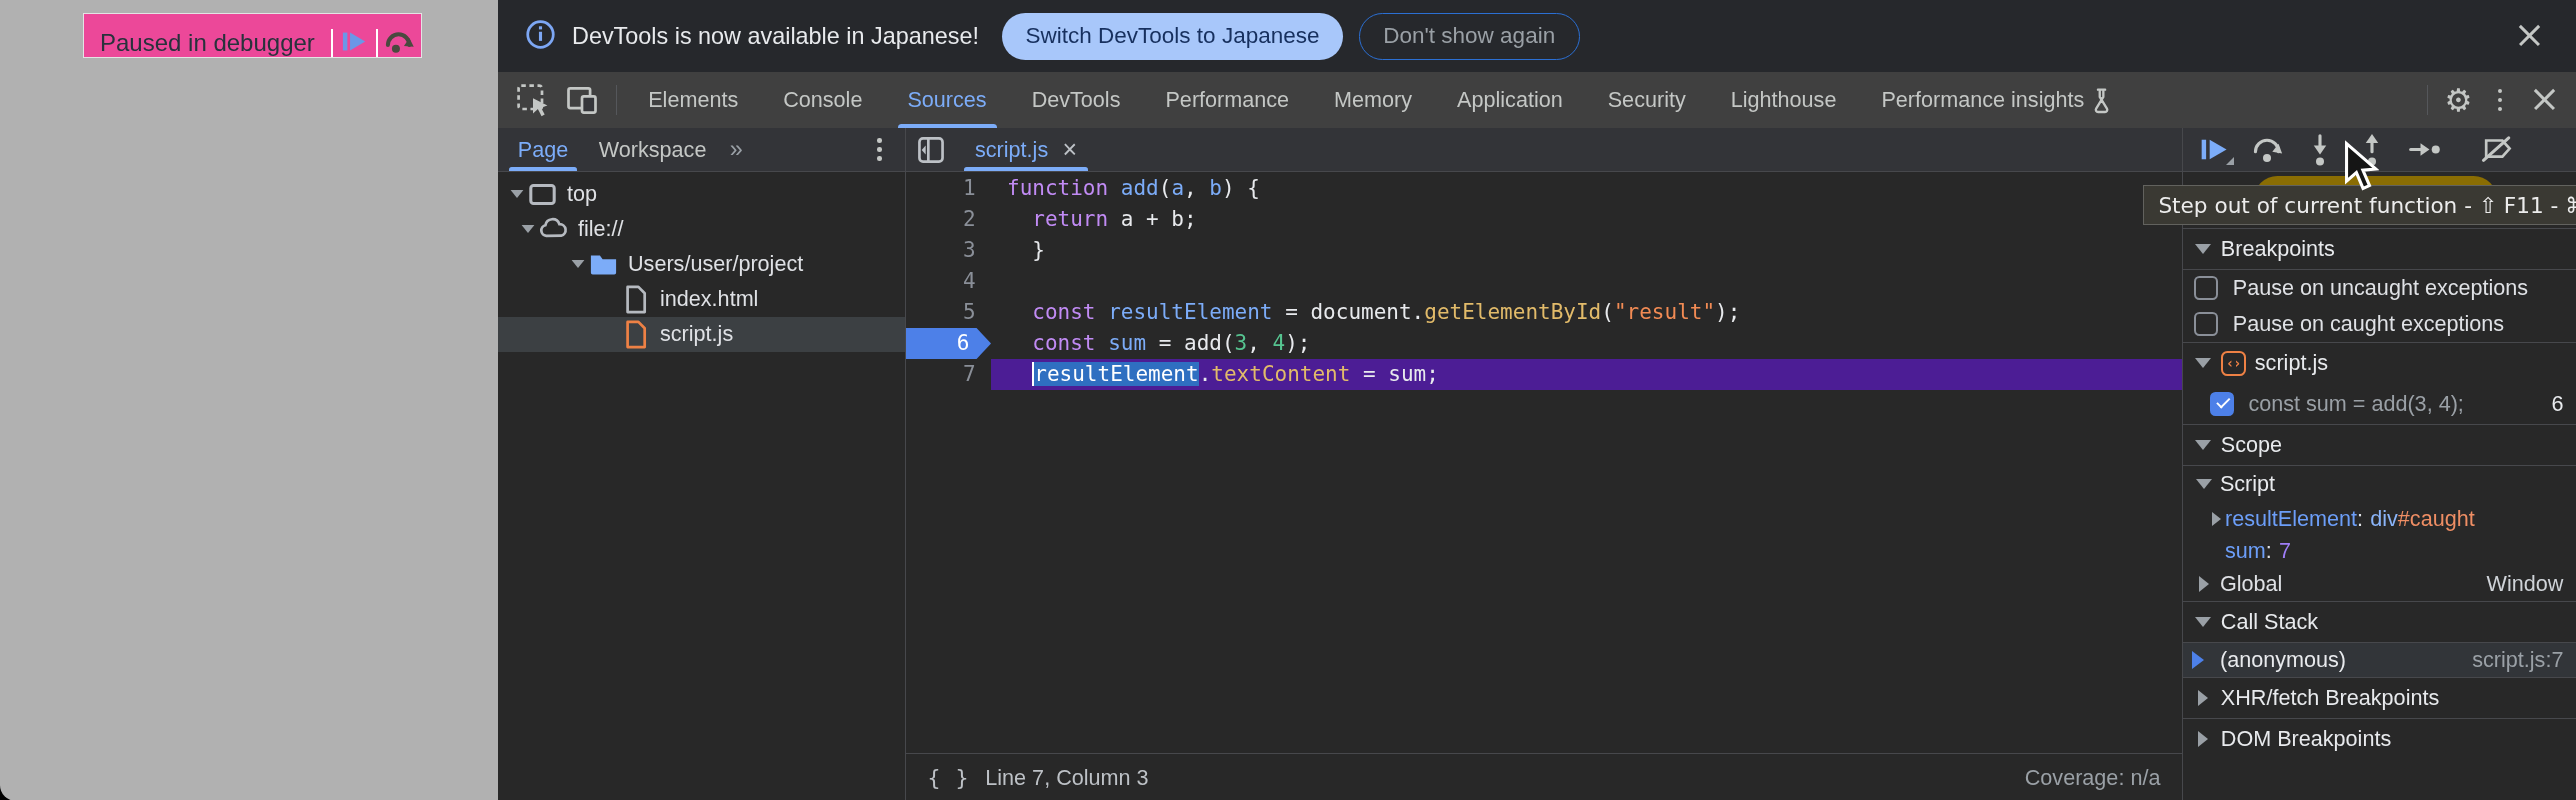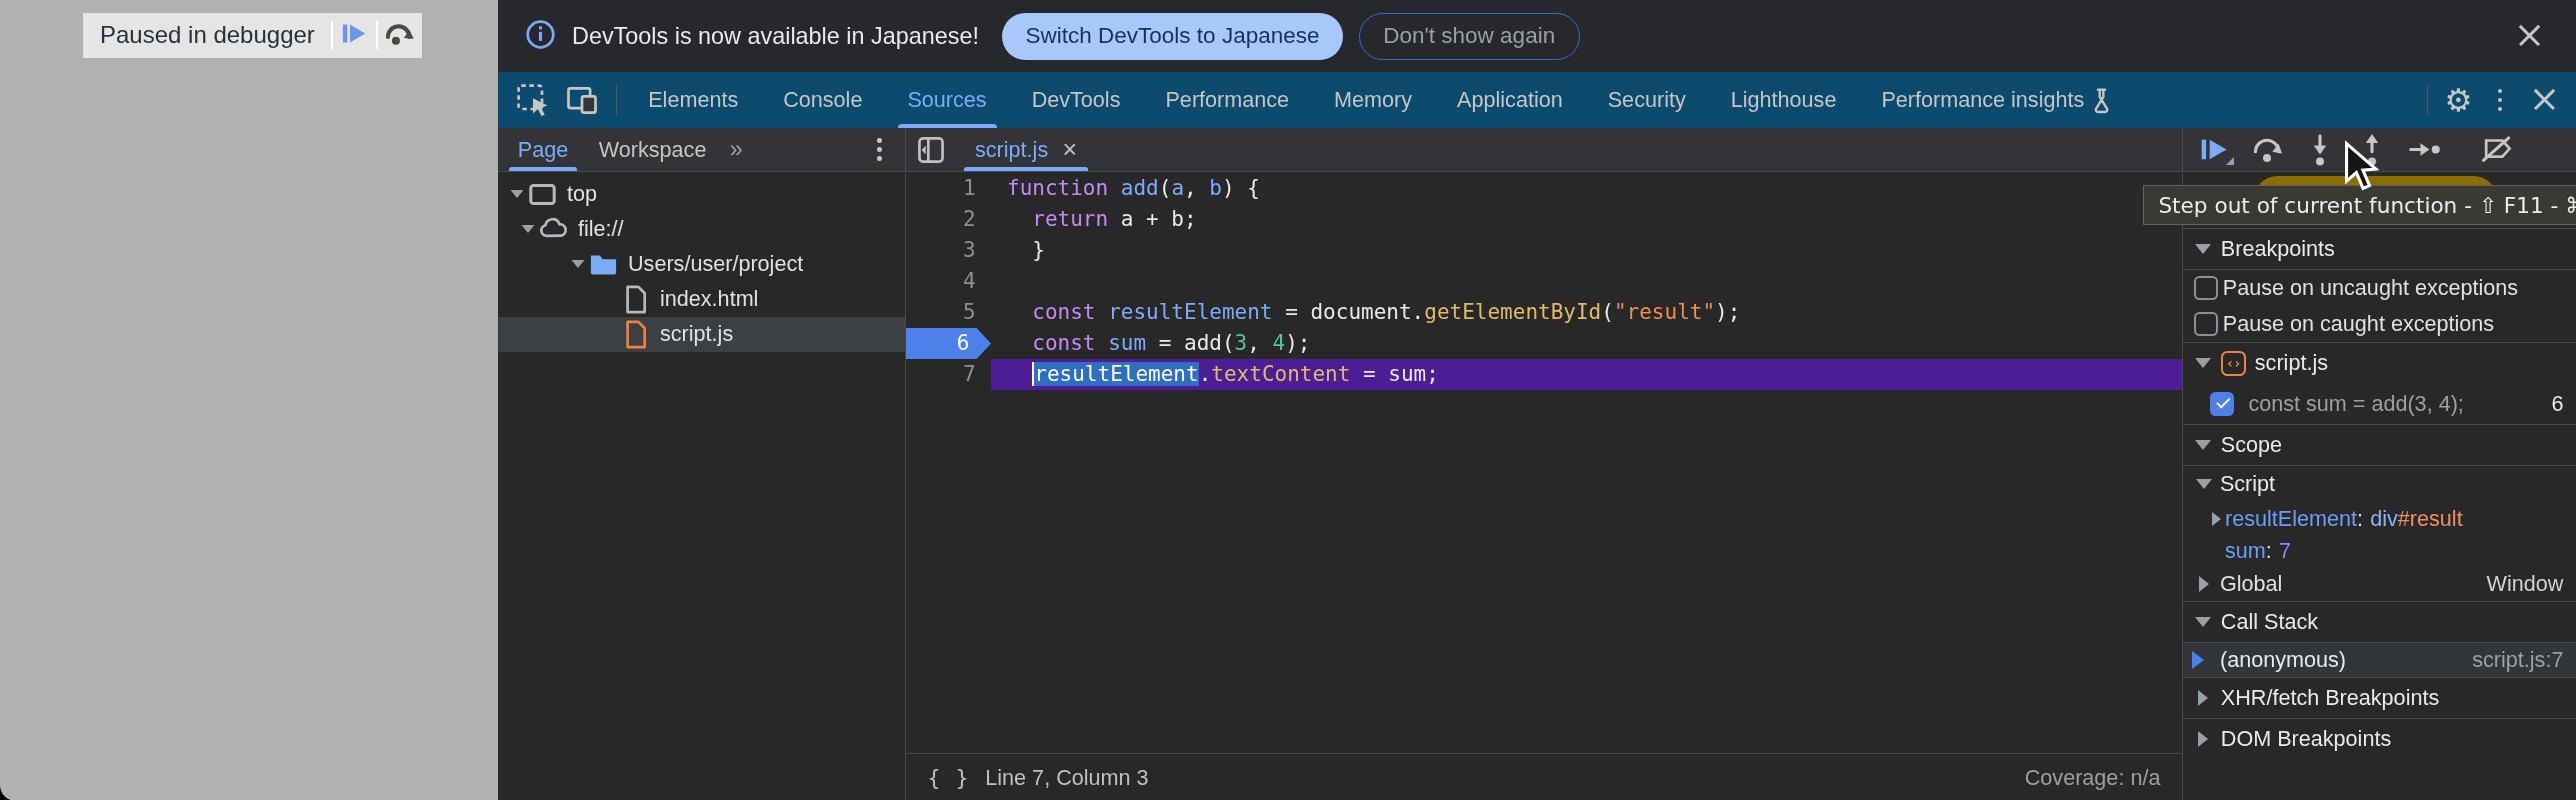--- a/index.html
+++ b/index.html
@@ -1,35 +1,35 @@
 <!DOCTYPE html>
 <html style="font-size:14.4px"><head>
 <meta charset="utf-8">
 <style>
   html,body{margin:0;padding:0;}
   body{width:2576px;height:801px;background:#000;overflow:hidden;
        font-family:"Liberation Sans",sans-serif;-webkit-font-smoothing:antialiased;}
   
   .page-left{position:absolute;left:0;top:0;width:498px;height:801px;background:#b1b1b1;
              border-radius:0 0 0 16px;}
-  .paused-banner{position:absolute;left:83px;top:12.6px;height:43px;display:flex;align-items:center;
-                 background:#e5e5e5;border:1.8px solid #e4e4e4;}
+  .paused-banner{position:absolute;left:83px;top:12.6px;height:43px;display:flex;align-items:flex-end;
+                 background:#ec4899;border:1.8px solid #e4e4e4;}
   .pb-label{display:flex;align-items:center;padding:0 16px;font-size:24px;color:#28323c;}
   .pb-cell{width:43px;display:flex;align-items:center;justify-content:center;border-left:2.7px solid #ffffff;}
   
   .devtools{position:absolute;left:498px;top:0;width:2078px;height:801px;background:#282828;overflow:hidden;}
   
   .notif{height:72px;background:#26282c;display:flex;align-items:center;padding:0 27px;gap:16px;}
   .notif-msg{color:#e8eaed;font-size:23.4px;margin-right:7.2px;}
   .pill{height:47px;border-radius:23.4px;background:#a8c7fa;color:#17305e;font-size:22.5px;
         padding:0 23.4px;display:flex;align-items:center;white-space:nowrap;}
   .pill.outline{background:transparent;border:1.8px solid #2b6fd3;color:#9aa0a6;}
   .notif-close{margin-left:auto;width:40px;height:40px;display:flex;align-items:center;justify-content:center;}
   
-  .tabbar{height:56px;background:#0c4a6e;display:flex;align-items:stretch;padding-left:10.8px;}
+  .tabbar{height:56px;background:#404040;display:flex;align-items:stretch;padding-left:10.8px;}
   .tb-icon{width:49px;display:flex;align-items:center;justify-content:center;}
   .v-div{width:0.9px;background:#55575b;margin:12.6px 9px;}
   .tab{padding:0 22.5px;display:flex;align-items:center;gap:9px;color:#c4c7c5;font-size:21.6px;position:relative;white-space:nowrap;}
   .tab.active{color:#7cacf8;}
   .tab.active::after{content:"";position:absolute;left:12.6px;right:12.6px;bottom:0;height:4.5px;background:#7cacf8;border-radius:3.6px 3.6px 0 0;}
   .tabbar-right{margin-left:auto;display:flex;align-items:stretch;padding-right:7.2px;}
   .dots{display:flex;flex-direction:column;justify-content:center;align-items:center;gap:4.5px;width:40px;}
   .dots i{width:4.5px;height:4.5px;border-radius:50%;background:#c4c7c5;}
   
   .content{position:absolute;top:128px;left:0;right:0;bottom:0;display:flex;}
@@ -70,21 +70,21 @@
   .coverage{margin-left:auto;color:#9aa0a6;}
   
   .sidebar{width:393px;flex:none;display:flex;flex-direction:column;position:relative;}
   .sb-toolbar{gap:3.6px;padding:0 7.2px;}
   .dbg-btn{width:49px;height:40px;display:flex;align-items:center;justify-content:center;position:relative;}
   .corner{position:absolute;right:5.4px;bottom:4.5px;width:0;height:0;border-left:8px solid transparent;border-bottom:8px solid #9aa0a6;}
   .spacer63{height:56px;}
   .hdiv{height:0.9px;background:#47484c;flex:none;}
   .sb-header{height:40px;display:flex;align-items:center;padding:0 10.8px;gap:9px;color:#e8eaed;font-size:21.6px;flex:none;}
   .sb-header .arr{width:18px;}
-  .cb-row{height:36px;display:flex;align-items:center;gap:5px;padding-left:10.8px;color:#dfe1e5;font-size:21.6px;flex:none;}
+  .cb-row{height:36px;display:flex;align-items:center;gap:15px;padding-left:10.8px;color:#dfe1e5;font-size:21.6px;flex:none;}
   .checkbox{width:24px;height:24px;border:2.2px solid #8a8f98;border-radius:5.4px;box-sizing:border-box;flex:none;}
   .checkbox.checked{background:#4d80e8;border-color:#4d80e8;position:relative;}
   .checkbox.checked::after{content:"";position:absolute;left:4.5px;top:4.5px;width:10.8px;height:5.4px;
         border-left:2.7px solid #fff;border-bottom:2.7px solid #fff;transform:rotate(-45deg);}
   .bp-header{height:41px;display:flex;align-items:center;gap:9px;padding-left:10.8px;color:#e8eaed;font-size:21.6px;flex:none;}
   .js-badge{width:25px;height:25px;border:2.7px solid #ee8145;border-radius:6.3px;box-sizing:border-box;flex:none;
         display:flex;align-items:center;justify-content:center;color:#ee8145;font-size:13.5px;font-weight:bold;
         font-family:"DejaVu Sans Mono",monospace;letter-spacing:-0.9px;}
   .bp-entry{height:40px;display:flex;align-items:center;gap:14.4px;padding:0 12.6px 0 27px;font-size:21.6px;flex:none;}
   .bp-code{color:#9aa0a6;}
@@ -437,21 +437,21 @@
           </span>
         <span>Script</span>
       </div>
       <div class="var-row">
         <span class="arr">
             <span class="arr-right" style="border-top-width:7.2px;border-bottom-width:7.2px;border-left-width:9px;"></span>
           </span>
         <span class="var-name">resultElement</span>
           <span class="var-colon">:</span>
           <span class="val-tag">div</span>
-          <span class="val-id">#result</span>
+          <span class="val-id">#caught</span>
       </div>
       <div class="var-row">
         <span class="arr"></span>
         <span class="var-name">sum</span>
           <span class="var-colon">:</span>
           <span class="val-num">7</span>
       </div>
       <div class="global-row">
         <span class="arr" style="width:18px;">
             <span class="arr-right"></span>

